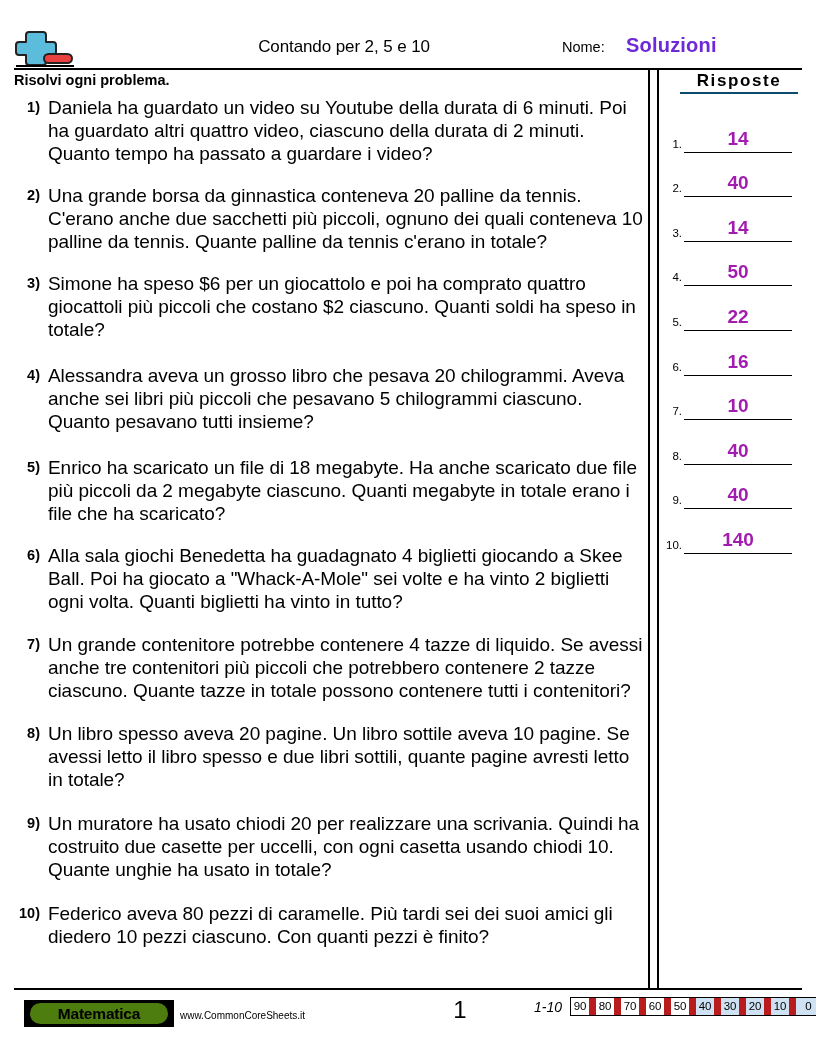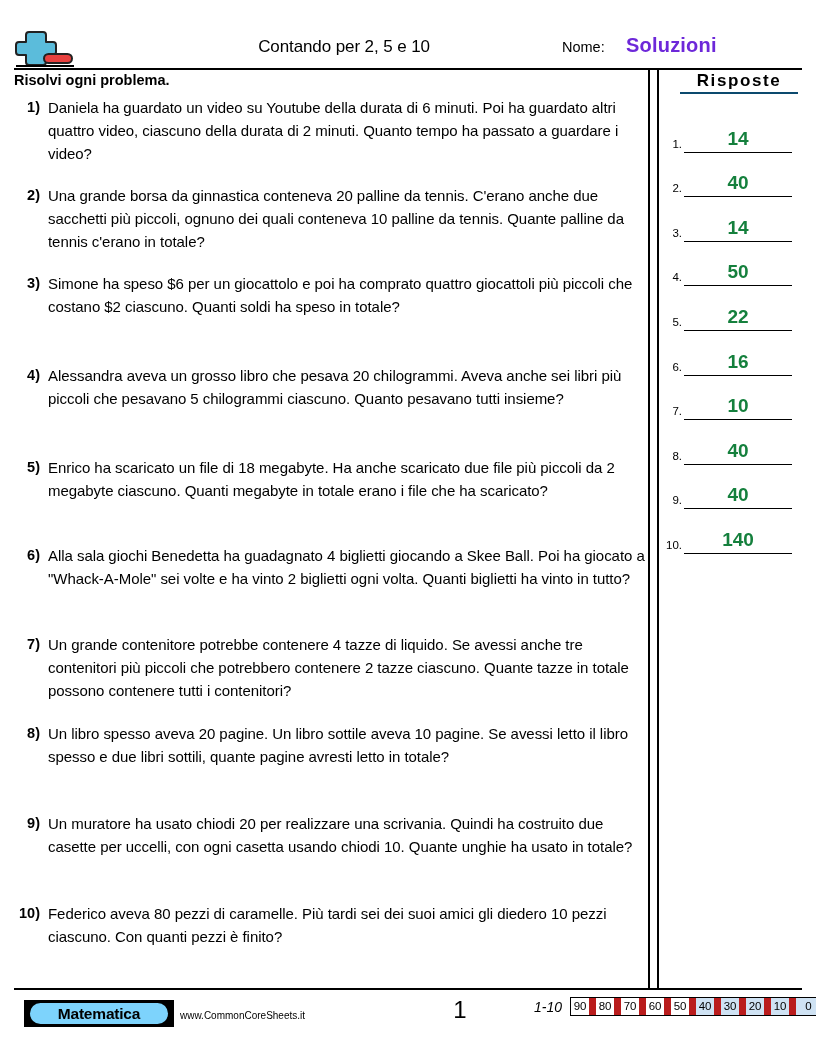--- a/index.html
+++ b/index.html
@@ -83,21 +83,21 @@
     flex: 0 0 34px;
     text-align: right;
     padding-right: 8px;
     font-size: 14.5px;
     font-weight: bold;
     line-height: 23px;
     box-sizing: border-box;
   }
   .q-text {
     flex: 1 1 auto;
-    font-size: 15px;
+    font-size: 19px;
     line-height: 23px;
     letter-spacing: -0.05px;
   }
 
   
   #divider {
     position: absolute;
     left: 648px; top: 68px;
     width: 7px; height: 920px;
     border-left: 2px solid #000;
@@ -140,21 +140,21 @@
     border-bottom: 1.5px solid #000;
     height: 0;
   }
   .a-value {
     position: absolute;
     left: 26px; bottom: 3px;
     width: 108px;
     text-align: center;
     font-size: 19px;
     font-weight: bold;
-    color: #15803d;
+    color: #a21caf;
   }
 
   
   #footer-rule {
     position: absolute;
     left: 14px; top: 988px;
     width: 788px; height: 0;
     border-top: 2px solid #000;
   }
 
@@ -162,21 +162,21 @@
     position: absolute;
     left: 24px; top: 1000px;
     width: 150px; height: 27px;
     background: #000000;
     display: flex;
     align-items: center;
     justify-content: center;
   }
   #brand-pill {
     width: 138px; height: 21px;
-    background: #7dd3fc;
+    background: #4d7c0f;
     border-radius: 11px;
     display: flex;
     align-items: center;
     justify-content: center;
   }
   #brand-text {
     font-size: 15.5px;
     font-weight: bold;
     color: #000000;
     letter-spacing: -0.2px;

